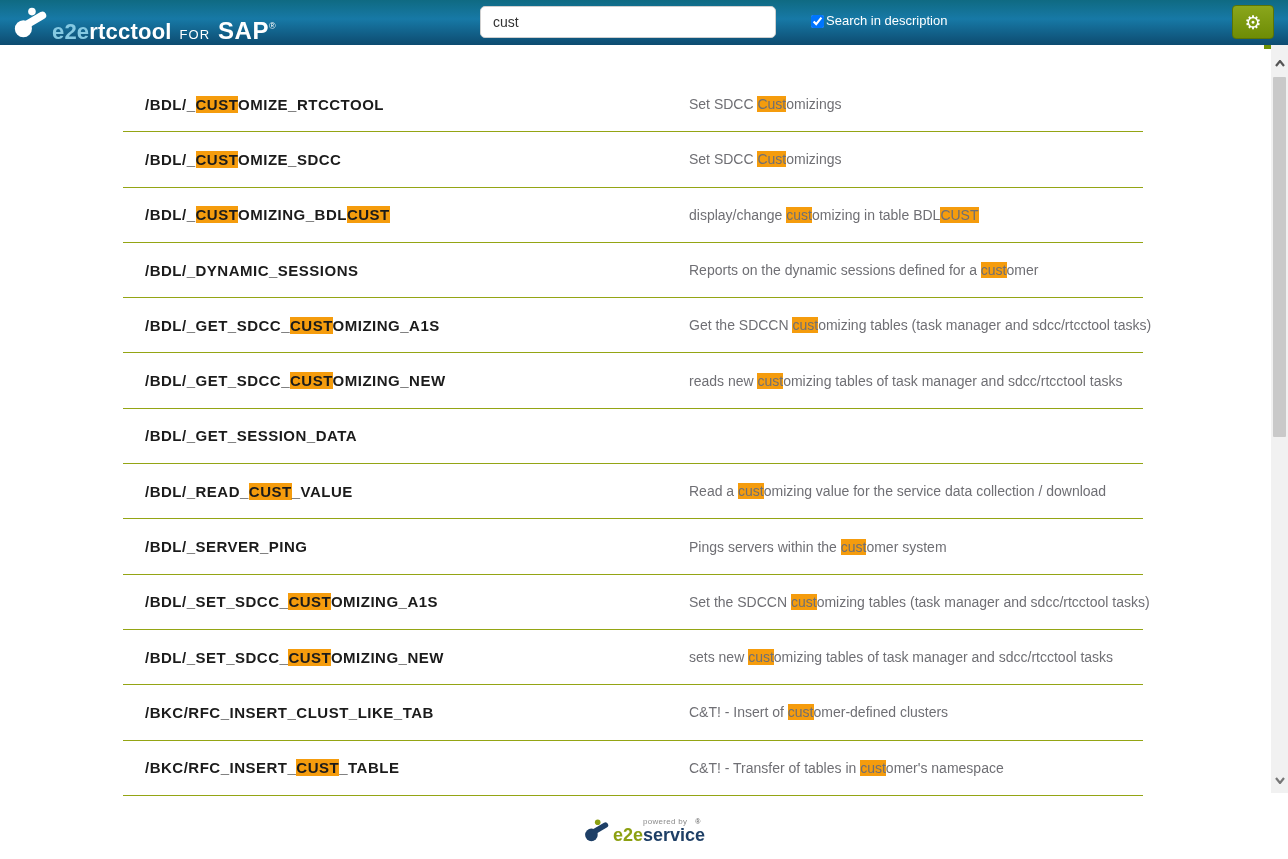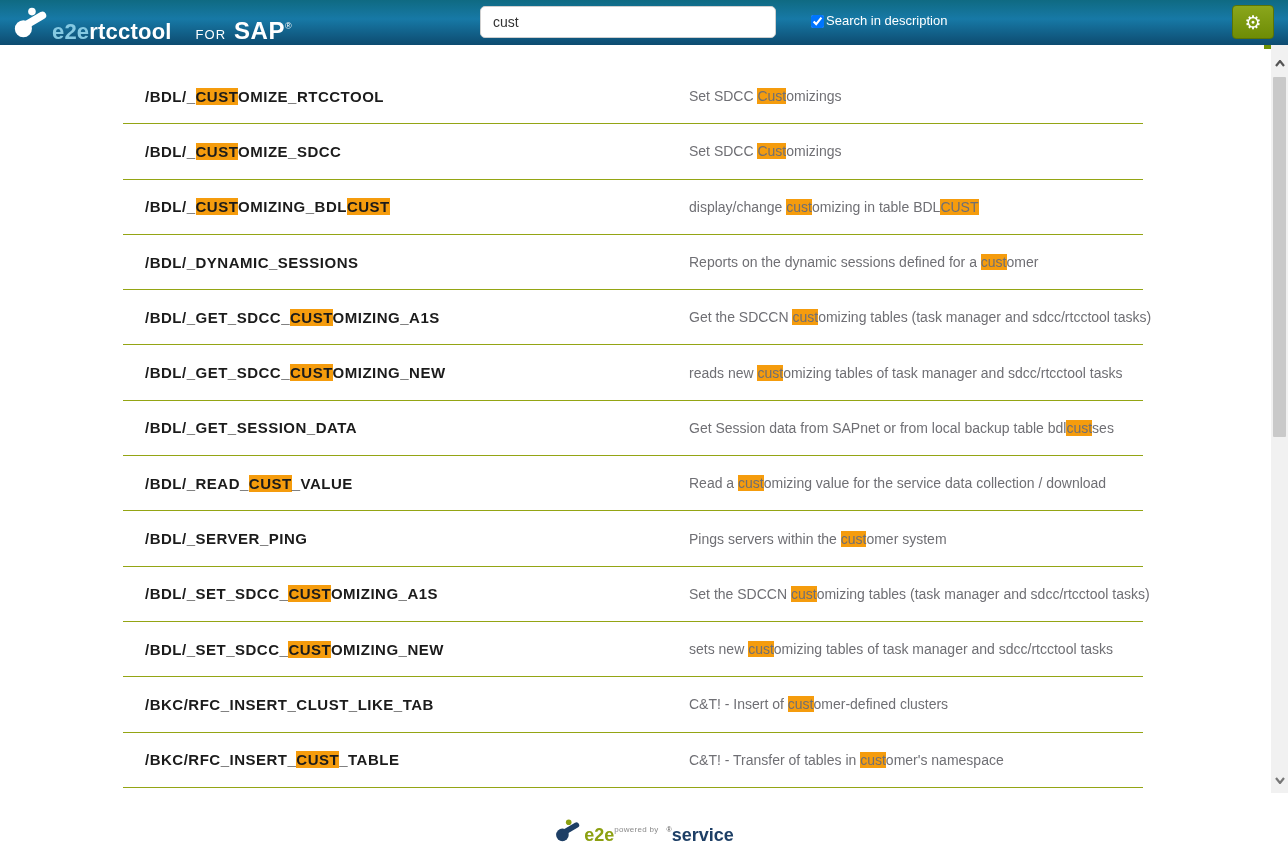--- a/index.html
+++ b/index.html
@@ -13,21 +13,21 @@
   
   .header {
     position:absolute; left:0; top:0; width:1288px; height:45px;
     background:linear-gradient(180deg, #0f6a82 0%, #1779a6 42%, #0d4b70 100%);
   }
   .brand { position:absolute; left:12px; top:4px; height:38px; display:flex; align-items:center; }
   .brand svg { display:block; }
   .brand-text { display:flex; align-items:baseline; margin-left:2px; }
   .brand-e2e { color:#85c9e2; font-size:22px; font-weight:bold; letter-spacing:0.2px; }
   .brand-restifier { color:#ffffff; font-size:22px; font-weight:bold; letter-spacing:0.2px; }
-  .brand-for { color:#ffffff; font-size:13px; margin-left:24px; letter-spacing:1px; }
+  .brand-for { color:#ffffff; font-size:13px; margin-left:8px; letter-spacing:1px; }
   .brand-sap { color:#ffffff; font-size:24px; font-weight:bold; margin-left:8px; letter-spacing:0.5px;margin-top:16px; }
   .brand-reg { color:#ffffff; font-size:9px; vertical-align:super; position:relative; top:-10px; }
   .brand-version { color:#ffffff; font-size:11px; margin-left:5px; position:relative; top:21px; }
 
   .search-input {
     position:absolute; left:480px; top:6px; width:296px; height:32px;
     border:1px solid #cfcfcf; border-radius:5px; padding:0 12px;
     font-size:14px; color:#333; font-family:"Liberation Sans", sans-serif;
     outline:none;
   }
@@ -42,21 +42,21 @@
     background:linear-gradient(180deg, #8aa61c 0%, #6e8c05 100%);
     border:1px solid #5a7406; border-radius:4px;
     color:#ffffff; display:flex; align-items:center; justify-content:center;
     cursor:pointer; padding:0;
   }
   .gear-glyph { font-size:19px; line-height:1; color:#fff; }
 
   .green-strip { position:absolute; left:1264px; top:45px; width:24px; height:4px; background:#6f9206; }
 
   
-  .list { position:absolute; left:123px; top:55px; width:1020px; padding-top:14px; }
+  .list { position:absolute; left:123px; top:63px; width:1020px; padding-top:14px; }
   .row {
     height:55.3px; border-bottom:1px solid #94a514;
     display:flex; align-items:center; background:#ffffff; cursor:pointer;
   }
   .fn-name {
     width:522px; padding-left:22px; flex:0 0 522px;
     font-size:15px; font-weight:bold; color:#1b1b1b; letter-spacing:0.5px;
     white-space:nowrap;
   }
   .fn-desc { font-size:14px; color:#6f6f74; white-space:nowrap;margin-left:44px; }
@@ -73,21 +73,21 @@
   .sb-thumb {
     position:absolute; left:2px; top:32px; width:13px; height:360px;
     background:#c9c9c9; border-radius:1px; cursor:pointer;
   }
 
   
   .footer { position:absolute; left:0; top:816px; width:1288px; display:flex; justify-content:center; }
   .pb-logo { display:flex; align-items:flex-end; cursor:pointer; }
   .pb-logo svg { display:block; margin-right:2px; }
   .pb-e2e { color:#8ca011; font-size:18px; font-weight:bold; line-height:1; }
-  .pb-col { display:flex; flex-direction:row; }
+  .pb-col { display:flex; flex-direction:column; }
   .pb-top { display:flex; align-items:flex-start; }
   .pb-powered { color:#8a8a8a; font-size:8px; line-height:1; letter-spacing:0.3px; }
   .pb-reg { color:#555; font-size:7px; margin-left:8px; line-height:1; }
   .pb-bridge { color:#1e3f66; font-size:18px; font-weight:bold; line-height:1; }
 </style>
 </head>
 <body>
 
 <div class="header">
   <div class="brand">
@@ -142,21 +142,20 @@
     <div class="row">
       <div class="fn-name">/BDL/_GET_SDCC_<mark class="hl">CUST</mark>OMIZING_A1S</div>
       <div class="fn-desc">Get the SDCCN <mark class="hl">cust</mark>omizing tables (task manager and sdcc/rtcctool tasks)</div>
     </div>
     <div class="row">
       <div class="fn-name">/BDL/_GET_SDCC_<mark class="hl">CUST</mark>OMIZING_NEW</div>
       <div class="fn-desc">reads new <mark class="hl">cust</mark>omizing tables of task manager and sdcc/rtcctool tasks</div>
     </div>
     <div class="row">
       <div class="fn-name">/BDL/_GET_SESSION_DATA</div>
-      <div class="fn-desc">Get Session data from SAPnet or from local backup table bdl<mark class="hl">cust</mark>ses</div>
     </div>
     <div class="row">
       <div class="fn-name">/BDL/_READ_<mark class="hl">CUST</mark>_VALUE</div>
       <div class="fn-desc">Read a <mark class="hl">cust</mark>omizing value for the service data collection / download</div>
     </div>
     <div class="row">
       <div class="fn-name">/BDL/_SERVER_PING</div>
       <div class="fn-desc">Pings servers within the <mark class="hl">cust</mark>omer system</div>
     </div>
     <div class="row">

